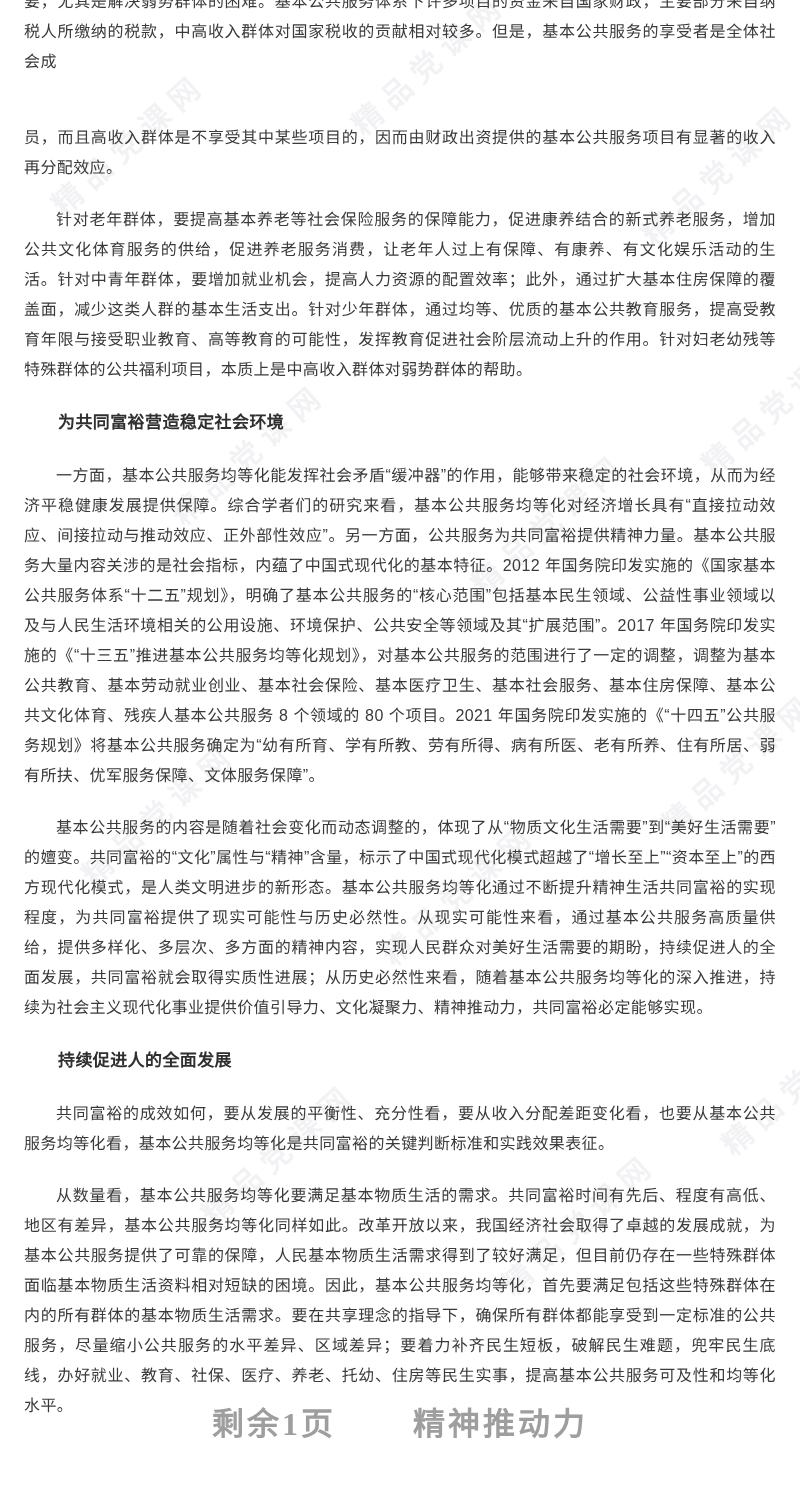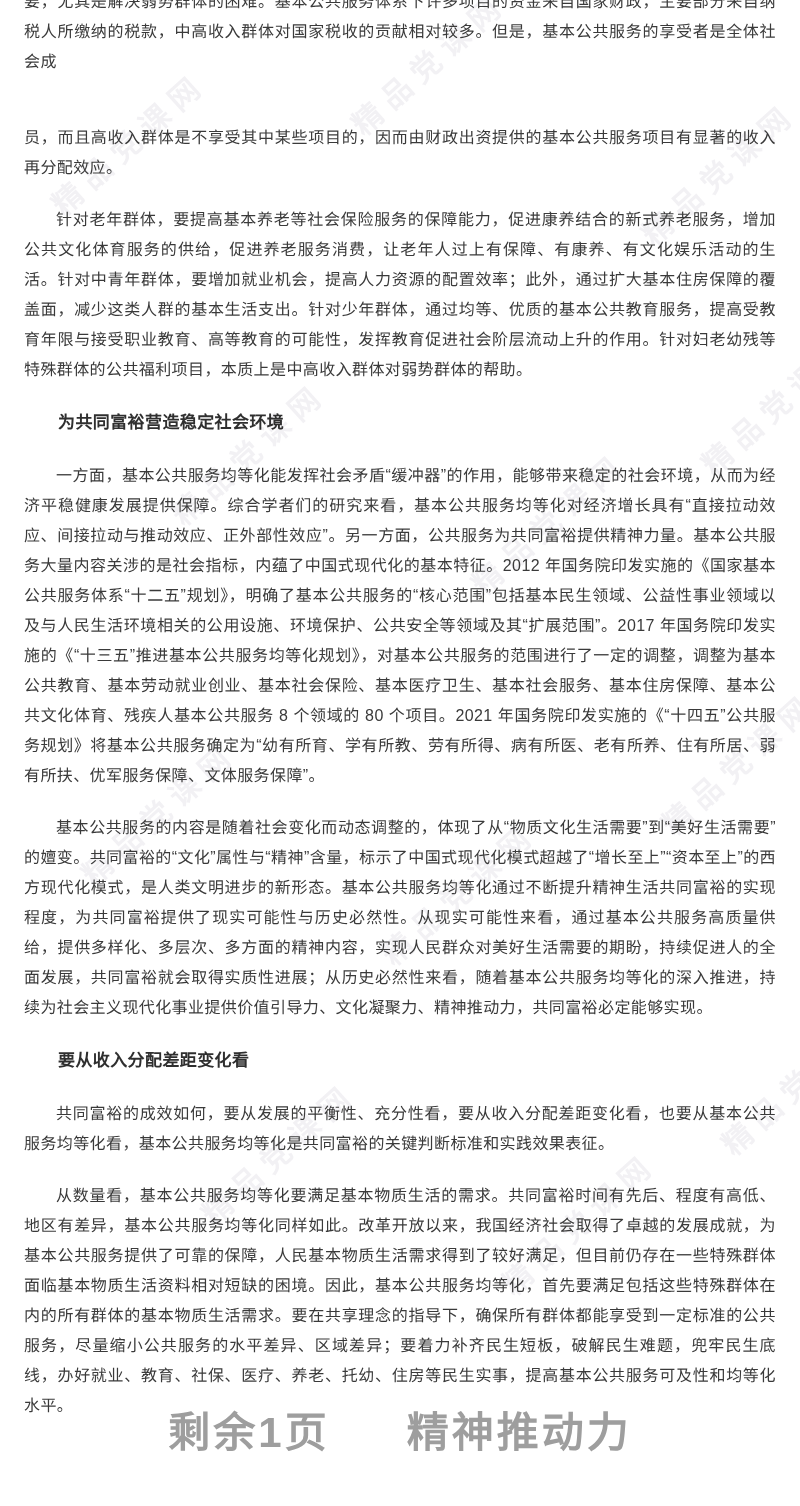--- a/index.html
+++ b/index.html
@@ -66,23 +66,23 @@
   .preview-footer {
     position: absolute;
     left: 0;
     right: 0;
     top: 1398px;
     z-index: 1;
     display: flex;
     justify-content: center;
     align-items: baseline;
     gap: 77px;
-    font-family: Liberation Sans, sans-serif;
+    font-family: Liberation Serif, serif;
     font-weight: bold;
-    font-size: 42px;
+    font-size: 32px;
     color: #9e9e9e;
     letter-spacing: 3px;
     cursor: pointer;
   }
 </style>
 </head>
 <body>
 
 <div class="page">
 
@@ -102,21 +102,21 @@
   </div>
 
   <div class="content">
     <p class="para clip-top">要，尤其是解决弱势群体的困难。基本公共服务体系下许多项目的资金来自国家财政，主要部分来自纳税人所缴纳的税款，中高收入群体对国家税收的贡献相对较多。但是，基本公共服务的享受者是全体社会成</p>
     <div class="page-gap"></div>
     <p class="para continuation">员，而且高收入群体是不享受其中某些项目的，因而由财政出资提供的基本公共服务项目有显著的收入再分配效应。</p>
     <p class="para">针对老年群体，要提高基本养老等社会保险服务的保障能力，促进康养结合的新式养老服务，增加公共文化体育服务的供给，促进养老服务消费，让老年人过上有保障、有康养、有文化娱乐活动的生活。针对中青年群体，要增加就业机会，提高人力资源的配置效率；此外，通过扩大基本住房保障的覆盖面，减少这类人群的基本生活支出。针对少年群体，通过均等、优质的基本公共教育服务，提高受教育年限与接受职业教育、高等教育的可能性，发挥教育促进社会阶层流动上升的作用。针对妇老幼残等特殊群体的公共福利项目，本质上是中高收入群体对弱势群体的帮助。</p>
     <h3 class="heading">为共同富裕营造稳定社会环境</h3>
     <p class="para">一方面，基本公共服务均等化能发挥社会矛盾“缓冲器”的作用，能够带来稳定的社会环境，从而为经济平稳健康发展提供保障。综合学者们的研究来看，基本公共服务均等化对经济增长具有“直接拉动效应、间接拉动与推动效应、正外部性效应”。另一方面，公共服务为共同富裕提供精神力量。基本公共服务大量内容关涉的是社会指标，内蕴了中国式现代化的基本特征。2012 年国务院印发实施的《国家基本公共服务体系“十二五”规划》，明确了基本公共服务的“核心范围”包括基本民生领域、公益性事业领域以及与人民生活环境相关的公用设施、环境保护、公共安全等领域及其“扩展范围”。2017 年国务院印发实施的《“十三五”推进基本公共服务均等化规划》，对基本公共服务的范围进行了一定的调整，调整为基本公共教育、基本劳动就业创业、基本社会保险、基本医疗卫生、基本社会服务、基本住房保障、基本公共文化体育、残疾人基本公共服务 8 个领域的 80 个项目。2021 年国务院印发实施的《“十四五”公共服务规划》将基本公共服务确定为“幼有所育、学有所教、劳有所得、病有所医、老有所养、住有所居、弱有所扶、优军服务保障、文体服务保障”。</p>
     <p class="para">基本公共服务的内容是随着社会变化而动态调整的，体现了从“物质文化生活需要”到“美好生活需要”的嬗变。共同富裕的“文化”属性与“精神”含量，标示了中国式现代化模式超越了“增长至上”“资本至上”的西方现代化模式，是人类文明进步的新形态。基本公共服务均等化通过不断提升精神生活共同富裕的实现程度，为共同富裕提供了现实可能性与历史必然性。从现实可能性来看，通过基本公共服务高质量供给，提供多样化、多层次、多方面的精神内容，实现人民群众对美好生活需要的期盼，持续促进人的全面发展，共同富裕就会取得实质性进展；从历史必然性来看，随着基本公共服务均等化的深入推进，持续为社会主义现代化事业提供价值引导力、文化凝聚力、精神推动力，共同富裕必定能够实现。</p>
-    <h3 class="heading">要从收入分配差距变化看</h3>
+    <h3 class="heading">持续促进人的全面发展</h3>
     <p class="para">共同富裕的成效如何，要从发展的平衡性、充分性看，要从收入分配差距变化看，也要从基本公共服务均等化看，基本公共服务均等化是共同富裕的关键判断标准和实践效果表征。</p>
     <p class="para">从数量看，基本公共服务均等化要满足基本物质生活的需求。共同富裕时间有先后、程度有高低、地区有差异，基本公共服务均等化同样如此。改革开放以来，我国经济社会取得了卓越的发展成就，为基本公共服务提供了可靠的保障，人民基本物质生活需求得到了较好满足，但目前仍存在一些特殊群体面临基本物质生活资料相对短缺的困境。因此，基本公共服务均等化，首先要满足包括这些特殊群体在内的所有群体的基本物质生活需求。要在共享理念的指导下，确保所有群体都能享受到一定标准的公共服务，尽量缩小公共服务的水平差异、区域差异；要着力补齐民生短板，破解民生难题，兜牢民生底线，办好就业、教育、社保、医疗、养老、托幼、住房等民生实事，提高基本公共服务可及性和均等化水平。</p>
   </div>
 
   <div class="preview-footer">
     <span>剩余1页</span>
     <span>精神推动力</span>
   </div>
 
 </div>

